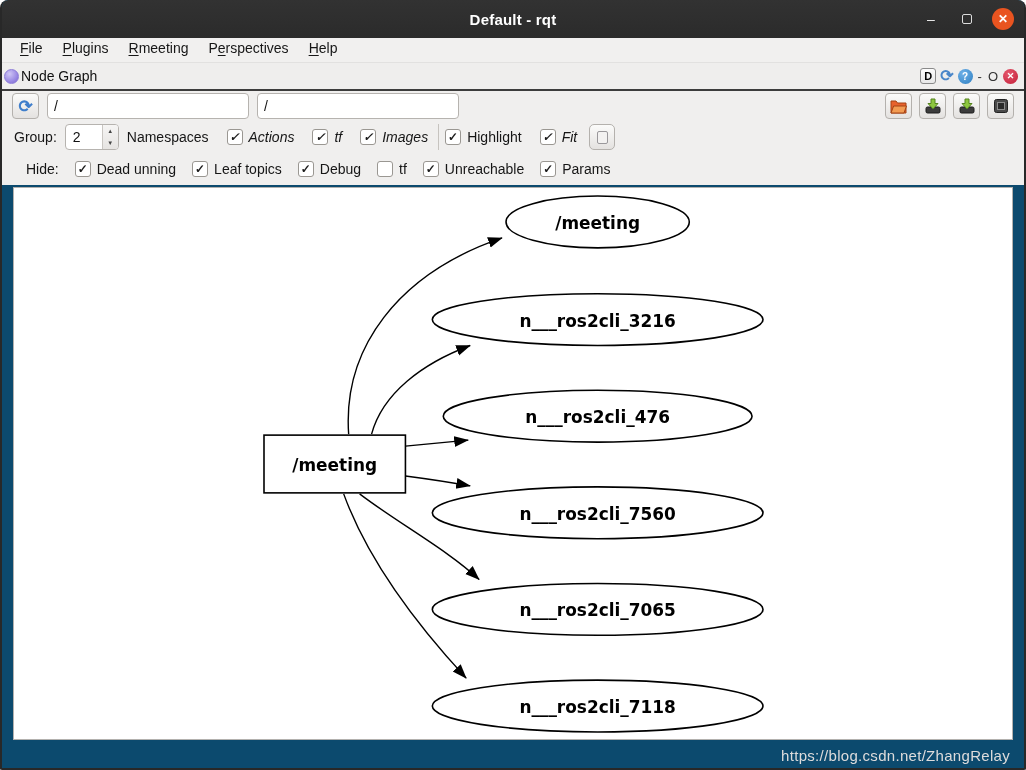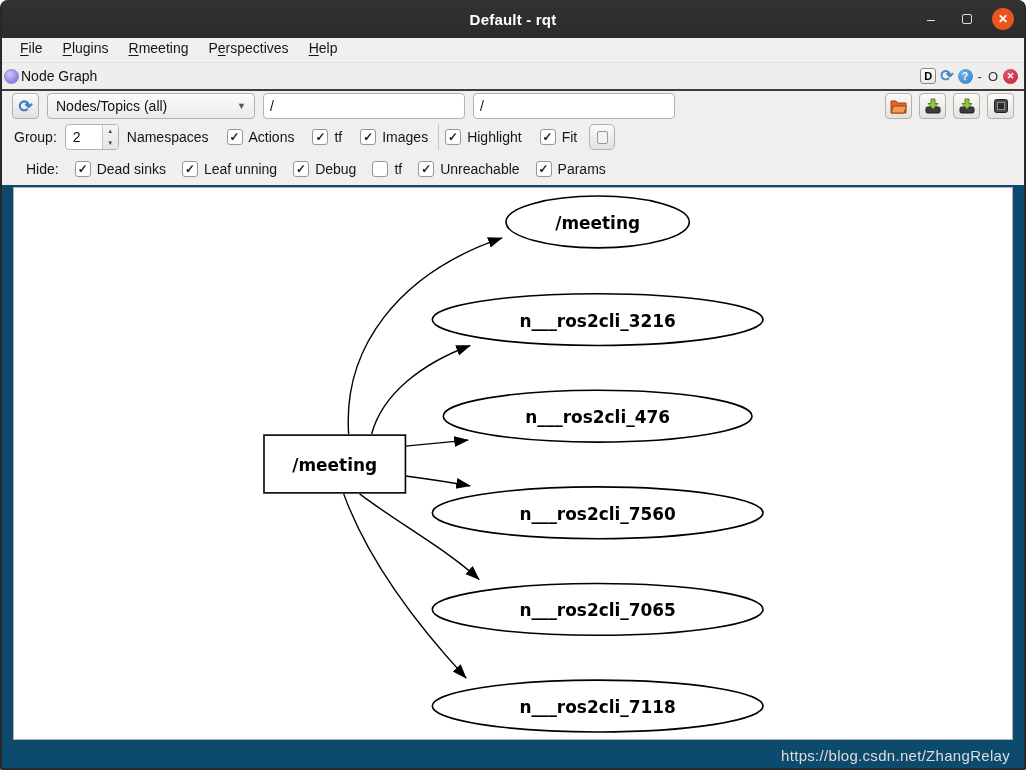--- a/index.html
+++ b/index.html
@@ -58,21 +58,21 @@
   .spinbox { width:54px; height:26px; border:1px solid #b6b3af; border-radius:4px; background:#fff;
     display:flex; align-items:stretch; margin:0 8px; overflow:hidden; }
   .spin-val { flex:1; display:flex; align-items:center; padding-left:7px; font-size:14px; color:#111; }
   .spin-btns { width:16px; display:flex; flex-direction:column; border-left:1px solid #c9c6c2; background:linear-gradient(#f6f5f4,#e6e4e2); }
   .spin-btns span { flex:1; font-size:6px; color:#444; display:flex; align-items:center; justify-content:center; }
   .check { display:flex; align-items:center; gap:6px; }
   .cb-box { width:16px; height:16px; border:1px solid #9a9792; border-radius:3px; background:#fff;
     display:flex; align-items:center; justify-content:center; font-size:12px; color:#1b1b1b; font-weight:bold; }
   .cb-box.checked::after { content:"✓"; margin-top:-1px; }
   .vsep { width:1px; height:26px; background:#c6c3bf; margin:0 6px; }
-  .gap18 { margin-left:18px; } .gap10 { margin-left:10px; }
+  .gap18 { margin-left:18px;font-style:italic; } .gap10 { margin-left:10px; }
   .fit-btn { width:26px; height:26px; margin-left:12px; border:1px solid #b4b1ad; border-radius:5px;
     background:linear-gradient(#fbfbfa,#e4e2e0); display:flex; align-items:center; justify-content:center; }
   .fit-glyph { width:11px; height:13px; border:1.5px solid #9a989b; border-radius:2px; background:#f3f2f1; }
   
   .canvas-wrap { margin:2px 11px 0 11px; height:553px; background:#fff; border:1px solid #b3b1ae; position:relative; }
   .graph-svg { width:100%; height:100%; display:block; }
   .graph-svg text { font-family:"DejaVu Sans", sans-serif; font-weight:bold; font-size:17px; fill:#000; }
   .edge { fill:none; stroke:#000; stroke-width:1.4; }
   .node-shape { fill:#fff; stroke:#000; stroke-width:1.6; }
   
@@ -114,24 +114,20 @@
       <span class="flat-glyph">O</span>
       <span class="close-circle">✕</span>
     </div>
   </div>
   <div class="dark-sep"></div>
 
   <div class="toolbar tb1">
     <button class="tb-btn">
         <span class="refresh-glyph">⟳</span>
       </button>
-    <div class="combo">
-      <span>Nodes/Topics (all)</span>
-      <span class="combo-arrow">▼</span>
-    </div>
     <input class="filter-input" value="/" style="">
     <input class="filter-input" value="/" style="">
     <div class="tb1-right">
       <button class="tb-btn">
         <svg width="17" height="15" viewBox="0 0 17 15">
           <path d="M1 2 h5 l1.5 2 H16 v10 H1 z" fill="#e8622d" stroke="#a34314" stroke-width="1"></path>
           <path d="M1 14 L3.6 7 H16.5 L14 14 z" fill="#f29b52" stroke="#a34314" stroke-width="1"></path>
         </svg>
       </button>
       <button class="tb-btn">
@@ -188,25 +184,25 @@
     </label>
     <button class="fit-btn">
         <span class="fit-glyph"></span>
       </button>
   </div>
 
   <div class="toolbar tb3">
     <span class="lbl-text">Hide:</span>
     <label class="check">
       <span class="cb-box checked"></span>
-      <span class="lbl-text">Dead sinks</span>
-    </label>
-    <label class="check">
-      <span class="cb-box checked"></span>
-      <span class="lbl-text">Leaf unning</span>
+      <span class="lbl-text">Dead unning</span>
+    </label>
+    <label class="check">
+      <span class="cb-box checked"></span>
+      <span class="lbl-text">Leaf topics</span>
     </label>
     <label class="check">
       <span class="cb-box checked"></span>
       <span class="lbl-text">Debug</span>
     </label>
     <label class="check">
       <span class="cb-box"></span>
       <span class="lbl-text">tf</span>
     </label>
     <label class="check">

